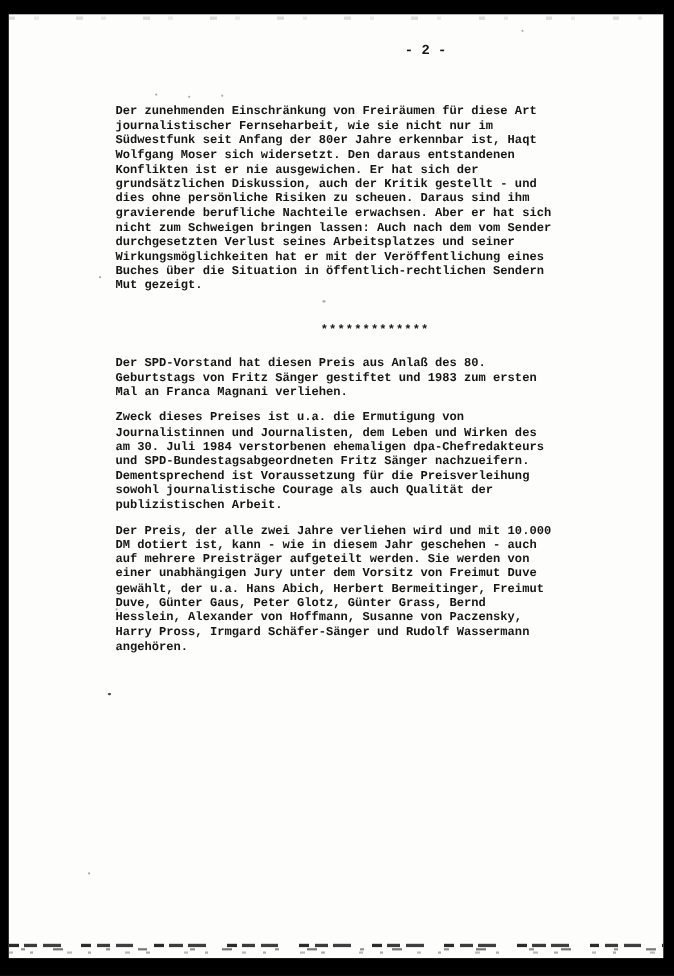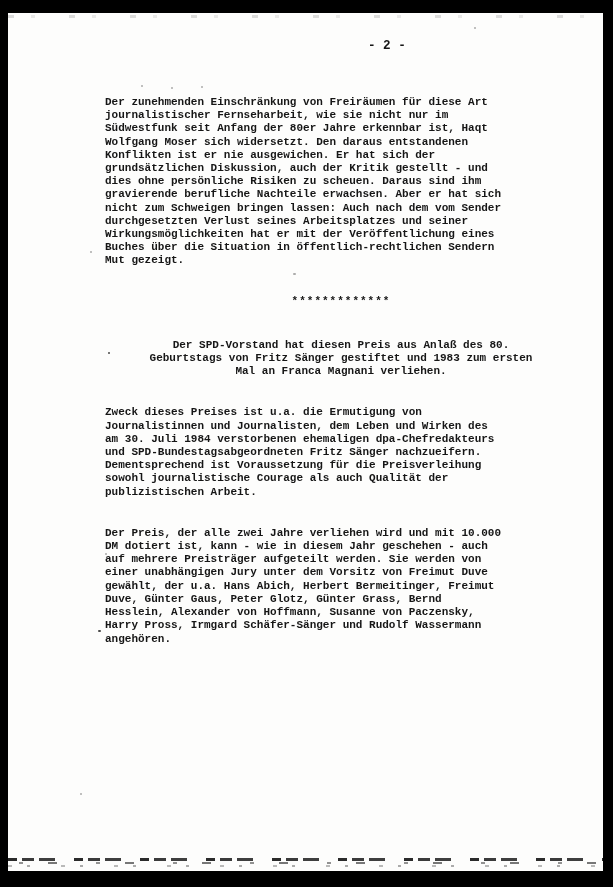--- a/index.html
+++ b/index.html
@@ -84,22 +84,22 @@
   .separator {
     margin-top: 27px;
     text-align: center;
     white-space: pre;
     letter-spacing: 1px;
   }
   .heading {
     margin-top: 16px;
     white-space: pre;
   }
-  .mt13 { margin-top: 31px; text-align: center; }
-  .mt10 { margin-top: 28px; }
+  .mt13 { margin-top: 17px; }
+  .mt10 { margin-top: 10px; }
   .speck {
     position: absolute;
     background: #4a4a4a;
     border-radius: 50%;
   }
   .speck.s1 { width: 2px; height: 2px; }
   .speck.s2 { width: 3px; height: 2px; border-radius: 1px; }
   .speck.faint { opacity: .45; }
 </style>
 </head>

